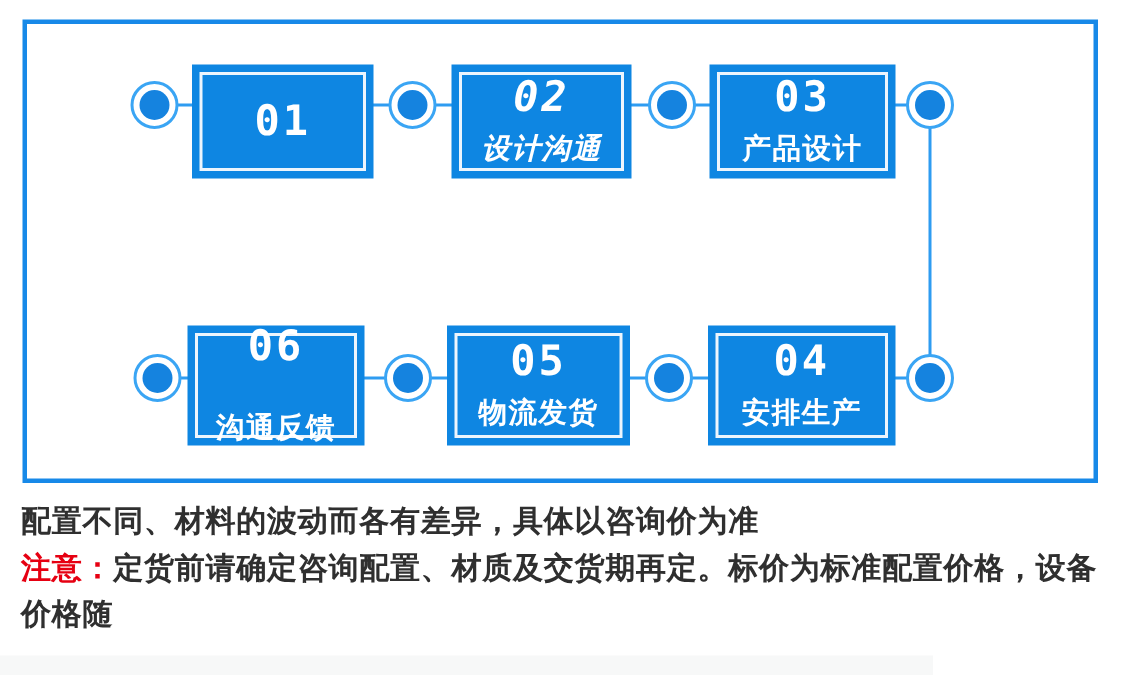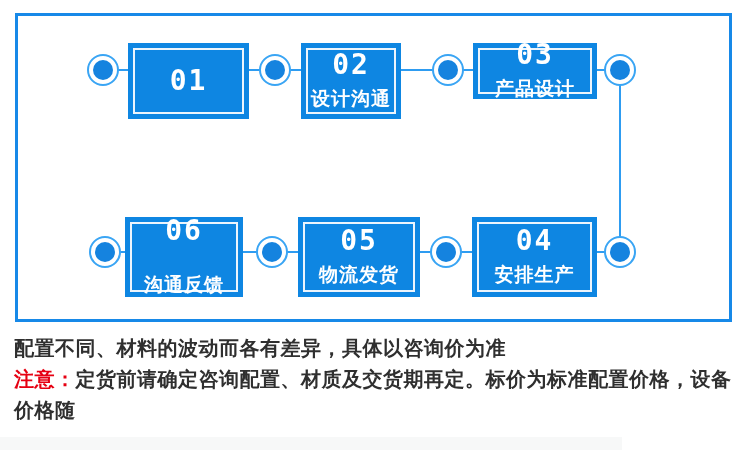--- a/index.html
+++ b/index.html
@@ -108,25 +108,25 @@
 
   <div class="frame"></div>
 
   <div class="hline" style="left:103px; top:69px; width:517px;"></div>
   <div class="hline" style="left:105px; top:251px; width:515px;"></div>
   <div class="vline" style="left:619px; top:70px; height:182px;"></div>
 
   <div class="step" style="left:128px; top:43px; width:121px; height:76px;">
     <div class="step-num">01</div>
   </div>
-  <div class="step" style="left:301px; top:43px; width:100px; height:76px;">
+  <div class="step" style="left:301px; top:43px; width:120px; height:76px;font-style:italic;">
     <div class="step-num">02</div>
     <div class="step-lbl">设计沟通</div>
   </div>
-  <div class="step" style="left:473px; top:43px; width:124px; height:56px;">
+  <div class="step" style="left:473px; top:43px; width:124px; height:76px;">
     <div class="step-num">03</div>
     <div class="step-lbl">产品设计</div>
   </div>
 
   <div class="step" style="left:125px; top:217px; width:118px; height:80px;gap:20px;">
     <div class="step-num">06</div>
     <div class="step-lbl">沟通反馈</div>
   </div>
   <div class="step" style="left:298px; top:217px; width:122px; height:80px;">
     <div class="step-num">05</div>

